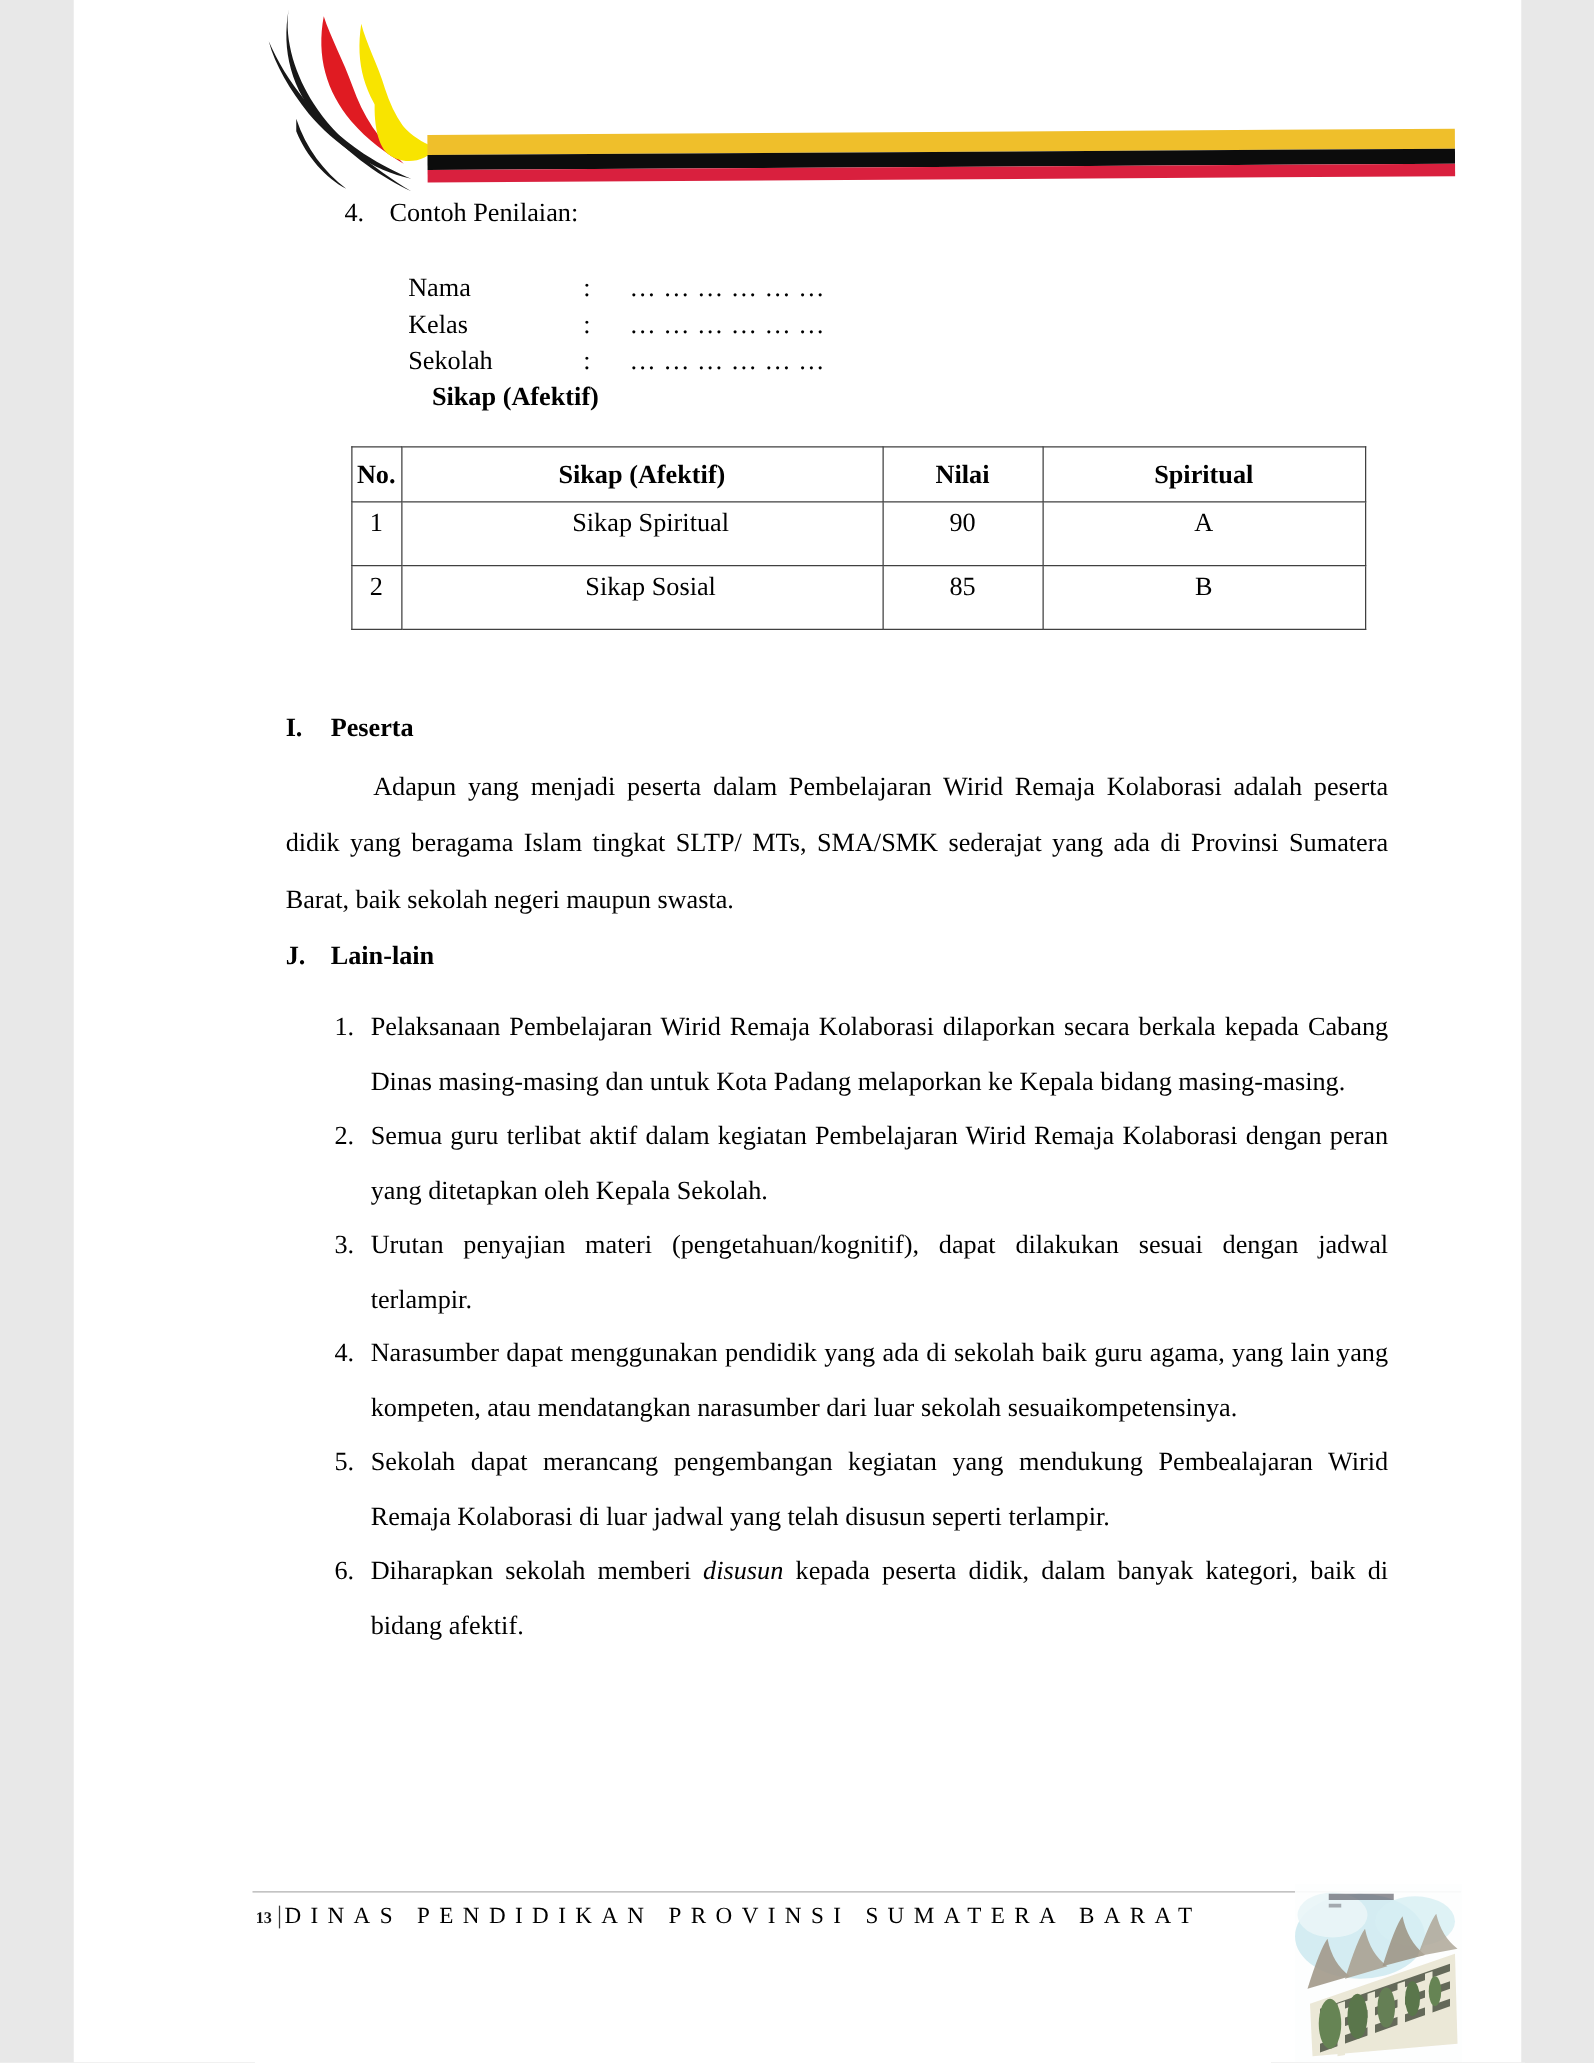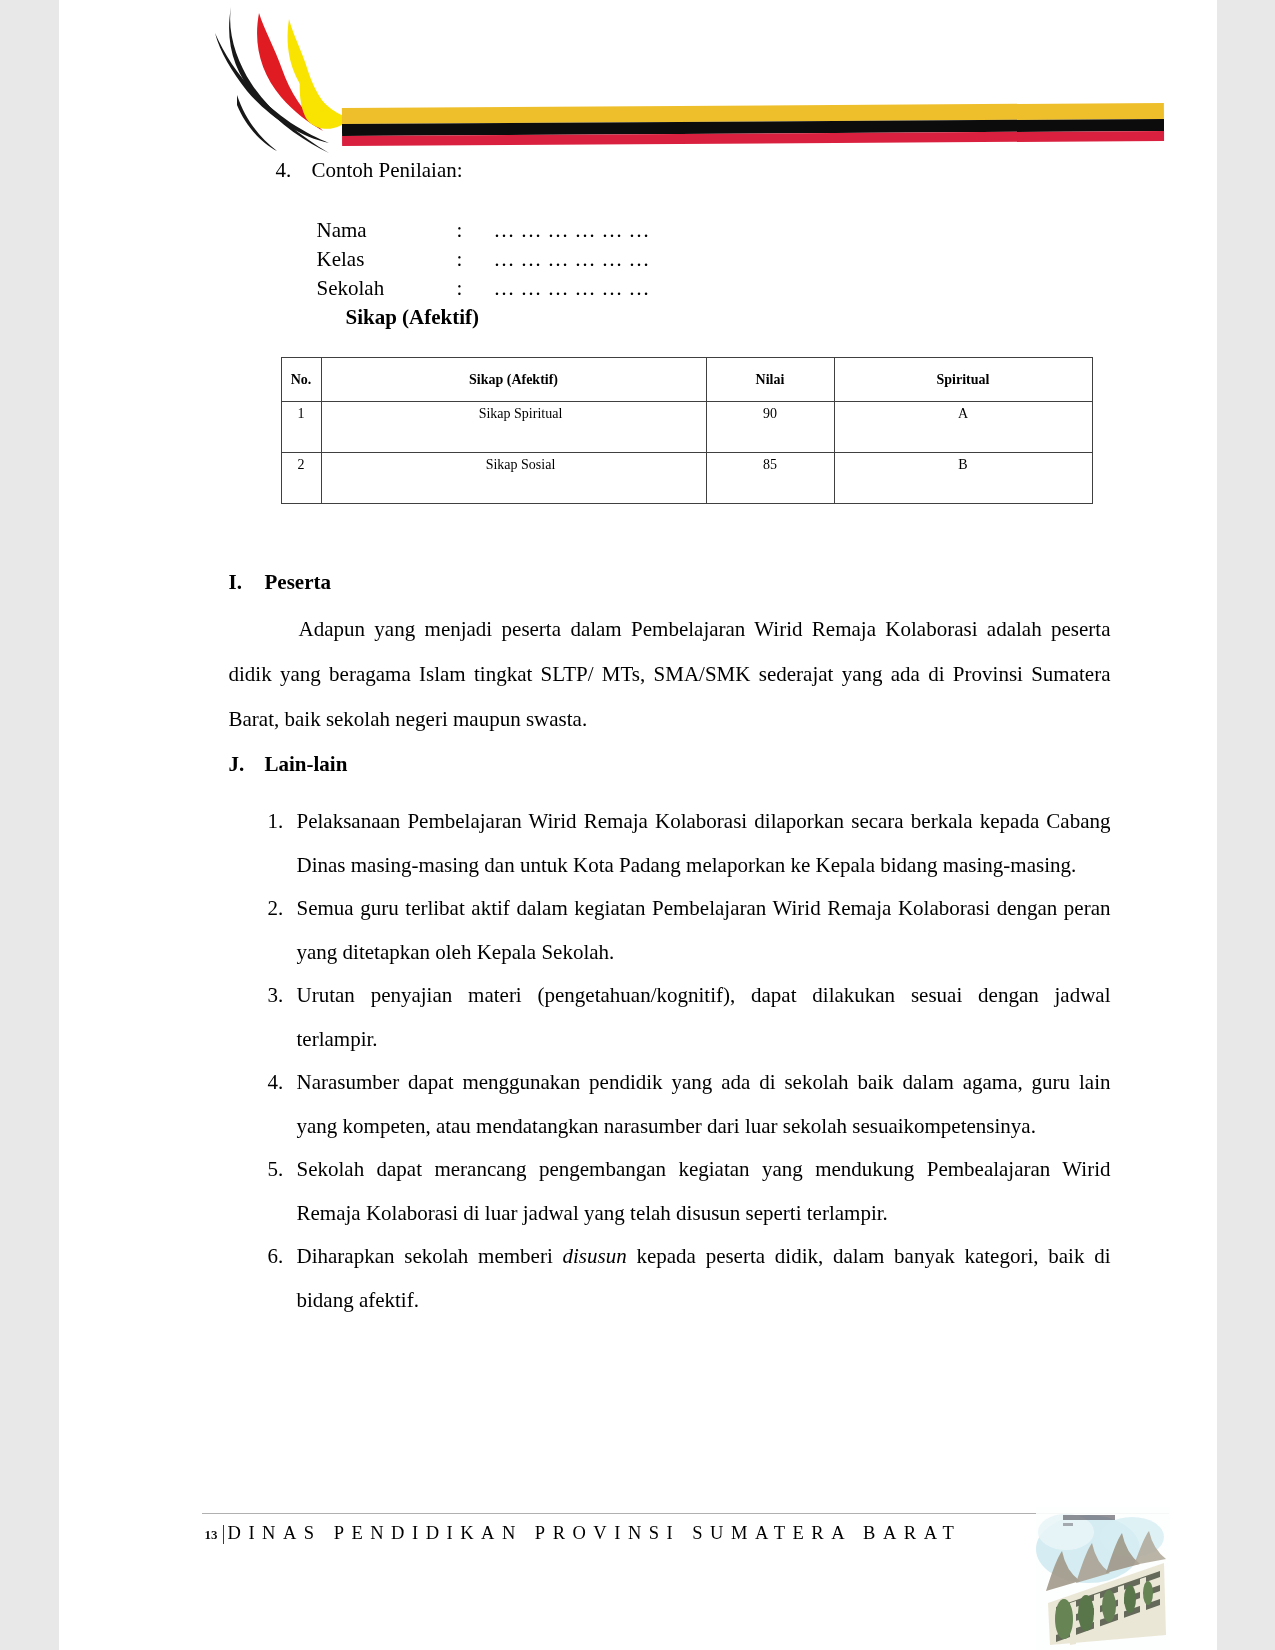--- a/index.html
+++ b/index.html
@@ -10,29 +10,29 @@
   }
   
   .logo{position:absolute;left:148px;top:7px;width:142px;height:146px;}
   .stripes{position:absolute;left:283px;top:108px;width:822px;transform:rotate(-0.35deg);transform-origin:left center;}
   .stripe{width:100%;}
   .stripe.y{height:16px;}
   .stripe.k{height:12px;}
   .stripe.r{height:10px;}
   .contoh{position:absolute;left:217px;top:158px;font-size:21px;}
   .contoh .num{display:inline-block;width:36px;}
-  .form{position:absolute;left:258px;top:216px;font-size:21px;line-height:29px;}
+  .form{position:absolute;left:268px;top:216px;font-size:21px;line-height:29px;}
   .form-row{display:flex;}
   .f-label{width:140px;}
   .f-colon{width:37px;}
   .f-dots{letter-spacing:6px;}
   .sikap-label{position:absolute;left:287px;top:305px;font-size:21px;font-weight:bold;}
   table.grade{
     position:absolute;left:222px;top:357px;border-collapse:collapse;
-    font-size:14px;table-layout:fixed;
+    font-size:21px;table-layout:fixed;
   }
   table.grade th,table.grade td{border:1px solid #404040;padding:0;}
   table.grade th{font-weight:bold;text-align:center;height:43px;vertical-align:middle;}
   table.grade td{height:46px;vertical-align:top;padding-top:4px;text-align:center;}
   table.grade td.cell-left{text-align:center;padding-left:14px;}
   .col-no{width:40px;}.col-sikap{width:385px;}.col-nilai{width:128px;}.col-pred{width:258px;}
   .sec-heading{position:absolute;left:170px;font-size:21px;font-weight:bold;}
   .sec-heading .letter{display:inline-block;width:36px;}
   .heading-i{top:570px;}
   .heading-j{top:752px;}
@@ -147,21 +147,21 @@
     <div class="list-item">
       <span class="item-num">2.</span>
       <span>Semua guru terlibat aktif dalam kegiatan Pembelajaran Wirid Remaja Kolaborasi dengan peran yang ditetapkan oleh Kepala Sekolah.</span>
     </div>
     <div class="list-item">
       <span class="item-num">3.</span>
       <span>Urutan penyajian materi (pengetahuan/kognitif), dapat dilakukan sesuai dengan jadwal terlampir.</span>
     </div>
     <div class="list-item">
       <span class="item-num">4.</span>
-      <span>Narasumber dapat menggunakan pendidik yang ada di sekolah baik dalam agama, guru lain yang kompeten, atau mendatangkan narasumber dari luar sekolah sesuaikompetensinya.</span>
+      <span>Narasumber dapat menggunakan pendidik yang ada di sekolah baik guru agama, yang lain yang kompeten, atau mendatangkan narasumber dari luar sekolah sesuaikompetensinya.</span>
     </div>
     <div class="list-item">
       <span class="item-num">5.</span>
       <span>Sekolah dapat merancang pengembangan kegiatan yang mendukung Pembealajaran Wirid Remaja Kolaborasi di luar jadwal yang telah disusun seperti terlampir.</span>
     </div>
     <div class="list-item">
       <span class="item-num">6.</span>
       <span>Diharapkan sekolah memberi </span><span class="it">disusun</span><span> kepada peserta didik, dalam banyak kategori, baik di bidang afektif.</span>
     </div>
   </div>

